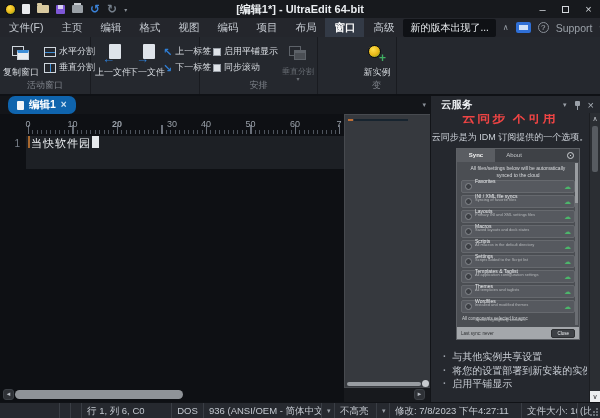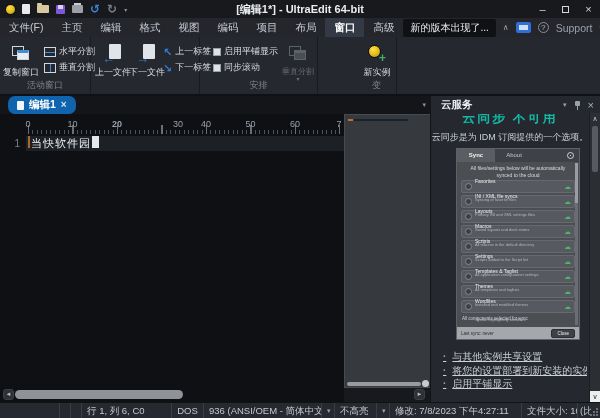--- a/index.html
+++ b/index.html
@@ -86,24 +86,24 @@
 
   
   .editor{position:absolute;top:114px;left:0;width:344px;height:288px;background:#0e1014;overflow:hidden;}
   .ruler{position:absolute;top:8px;left:28px;right:0;height:12px;
      background-image:
        repeating-linear-gradient(to right,#6a707a 0 1px,transparent 1px 44.5px),
        repeating-linear-gradient(to right,#4e545d 0 1px,transparent 1px 4.45px);
      background-size:100% 9px,100% 4px;background-position:left bottom,left bottom;background-repeat:no-repeat;}
   .rnum{position:absolute;top:-3px;transform:translateX(-50%);font-size:9px;color:#99a0a9;}
   .rnum:nth-child(1){left:0;}.rnum:nth-child(2){left:44.5px;}.rnum:nth-child(3){left:89px;font-weight:bold;}
-  .rnum:nth-child(4){left:150px;}.rnum:nth-child(5){left:178px;}.rnum:nth-child(6){left:222.5px;}
+  .rnum:nth-child(4){left:144px;}.rnum:nth-child(5){left:178px;}.rnum:nth-child(6){left:222.5px;}
   .rnum:nth-child(7){left:267px;}.rnum:nth-child(8){left:311px;}
   .gutter-num{position:absolute;top:24px;left:0;width:20px;text-align:right;font-size:10px;color:#7a828c;}
-  .line1{position:absolute;top:22px;left:26px;right:0;height:15px;background:#1d2025;display:flex;align-items:flex-start;}
+  .line1{position:absolute;top:22px;left:26px;right:0;height:33px;background:#1d2025;display:flex;align-items:flex-start;}
   .caret-left{width:2px;height:12px;background:#a8682f;margin:0 1px 0 2px;}
   .edit-text{font-size:11px;color:#eef1f4;letter-spacing:1px;white-space:nowrap;}
   .caret-block{width:7px;height:12px;background:#e6e9ec;margin-left:1px;}
 
   
   .hscroll{position:absolute;top:388px;left:0;width:428px;height:13px;}
   .hs-btn{position:absolute;top:1px;width:11px;height:11px;background:#2e3136;border:1px solid #3c4046;border-radius:3px;
           color:#b9bec5;font-size:6px;line-height:9px;text-align:center;}
   .hs-btn.left{left:3px;}.hs-btn.right{right:3px;}
   .hs-thumb{position:absolute;left:15px;top:2px;width:168px;height:9px;background:#8f9398;border-radius:5px;}
@@ -121,23 +121,23 @@
   .panel{position:absolute;top:96px;left:430px;width:170px;height:306px;background:#25282e;border-left:1px solid #121418;}
   .panel-header{height:17px;display:flex;align-items:center;padding:0 6px 0 10px;gap:8px;}
   .panel-title{font-size:10.5px;font-weight:bold;color:#e9ecef;flex:1;}
   .ph-caret{color:#9aa0a8;font-size:7px;}
   .ph-pin{width:5px;height:8px;position:relative;}
   .ph-pin::before{content:"";position:absolute;top:0;left:0;width:5px;height:5px;background:#9aa0a8;border-radius:1px;}
   .ph-pin::after{content:"";position:absolute;top:5px;left:2px;width:1px;height:4px;background:#9aa0a8;}
   .ph-close{color:#aab0b7;font-size:11px;line-height:10px;}
   .panel-body{position:absolute;top:17px;left:0;right:11px;bottom:0;overflow:hidden;}
   .heading-clip{height:12px;overflow:hidden;text-align:center;margin-top:1px;}
-  .heading{font-size:13px;font-weight:bold;color:#14b8a6;margin-top:-5px;letter-spacing:2px;white-space:nowrap;}
+  .heading{font-size:13px;font-weight:bold;color:#ef4444;margin-top:-5px;letter-spacing:2px;white-space:nowrap;}
   .desc{margin-top:5px;text-align:center;font-size:9px;color:#ccd1d8;white-space:nowrap;overflow:hidden;}
-  .bullets{position:absolute;top:237px;left:12px;right:2px;text-decoration:underline;}
+  .bullets{position:absolute;top:237px;left:12px;right:2px;}
   .bullet{font-size:10px;color:#c9ced5;line-height:13.5px;white-space:nowrap;overflow:hidden;}
   .bullet::before{content:"\00b7";color:#9aa0a8;margin-right:6px;font-weight:bold;}
 
   
   .promo{position:absolute;top:35px;left:25px;width:124px;height:192px;background:#4b4e53;
          border:1px solid #5e6166;overflow:hidden;}
   .ptabs{height:13px;background:#3e4146;display:flex;align-items:center;}
   .ptab{width:38px;height:13px;text-align:center;font-size:6px;color:#c3c6c9;line-height:13px;}
   .ptab.active{background:#5a5d62;color:#f2f2f2;font-weight:bold;}
   .pgear{margin-left:auto;margin-right:5px;width:7px;height:7px;border:1px solid #cfd2d5;border-radius:50%;position:relative;}

